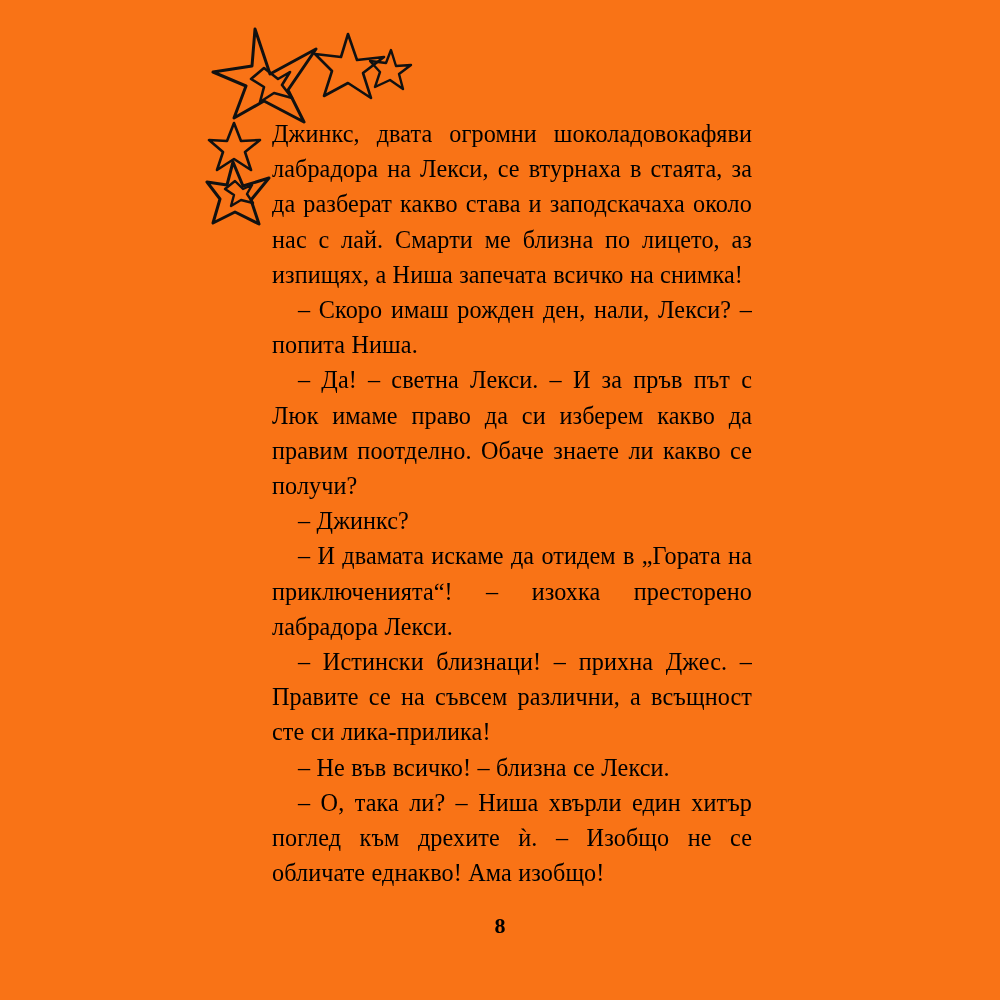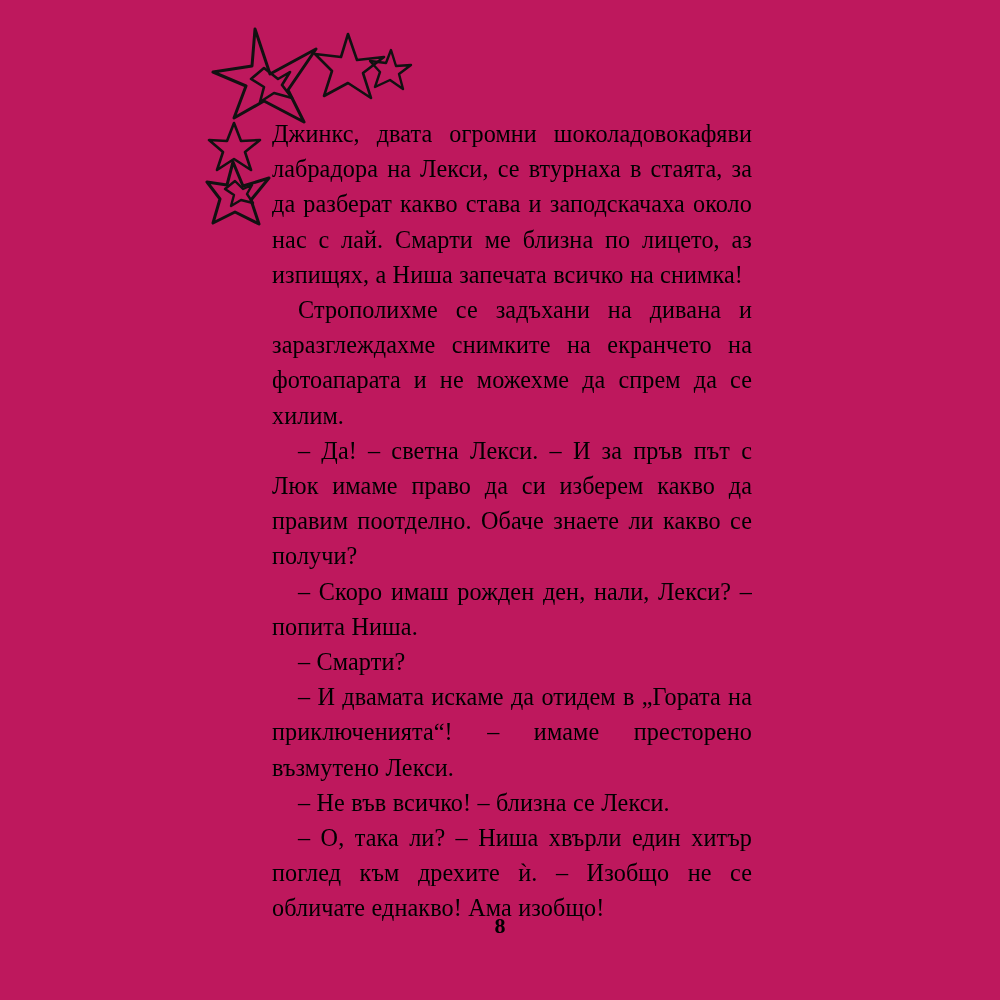--- a/index.html
+++ b/index.html
@@ -14,21 +14,21 @@
     overflow: hidden;
     font-family: "Liberation Serif", "DejaVu Serif", serif;
     color: #000000;
     -webkit-font-smoothing: antialiased;
   }
 
   
   .page {
     position: absolute;
     inset: 0;
-    background: #be185d;
+    background: #f97316;
   }
 
   
   .star-art {
     position: absolute;
     pointer-events: none;
   }
   .star-cluster-top {
     left: 208px;
     top: 22px;
@@ -117,25 +117,25 @@
 
   <div class="star-art star-side-lower">
     <svg viewBox="0 0 66 66" xmlns="http://www.w3.org/2000/svg" fill="none" stroke="#111111" stroke-width="2.6" stroke-linejoin="round" stroke-linecap="round">
       <path d="M28 2 L38 26 L64 18 L46 40 L54 64 L30 52 L8 63 L15 39 L2 22 L22 25 Z" stroke-width="3"></path>
       <path d="M30 21 L38 29 L47 25 L42 34 L48 43 L36 40 L26 46 L29 35 L20 29 Z" stroke-width="2.4"></path>
     </svg>
   </div>
 
   <div class="text-column">
     <p class="para para-first">Джинкс, двата огромни шоколадовокафяви лабрадора на Лекси, се втурнаха в стаята, за да разберат какво става и заподскачаха около нас с лай. Смарти ме близна по лицето, аз изпищях, а Ниша запечата всичко на снимка!</p>
-    <p class="para">Строполихме се задъхани на дивана и заразглеждахме снимките на екранчето на фотоапарата и не можехме да спрем да се хилим.</p>
+    <p class="para">– Скоро имаш рожден ден, нали, Лекси? – попита Ниша.</p>
     <p class="para">– Да! – светна Лекси. – И за пръв път с Люк имаме право да си изберем какво да правим поотделно. Обаче знаете ли какво се получи?</p>
-    <p class="para">– Скоро имаш рожден ден, нали, Лекси? – попита Ниша.</p>
-    <p class="para">– Смарти?</p>
-    <p class="para">– И двамата искаме да отидем в „Гората на приключенията“! – имаме престорено възмутено Лекси.</p>
+    <p class="para">– Джинкс?</p>
+    <p class="para">– И двамата искаме да отидем в „Гората на приключенията“! – изохка престорено лабрадора Лекси.</p>
+    <p class="para">– Истински близнаци! – прихна Джес. – Правите се на съвсем различни, а всъщност сте си лика-прилика!</p>
     <p class="para">– Не във всичко! – близна се Лекси.</p>
     <p class="para">– О, така ли? – Ниша хвърли един хитър поглед към дрехите ѝ. – Изобщо не се обличате еднакво! Ама изобщо!</p>
 
   </div>
 
   <div class="folio">8</div>
 
 </div>
 
 </body></html>

